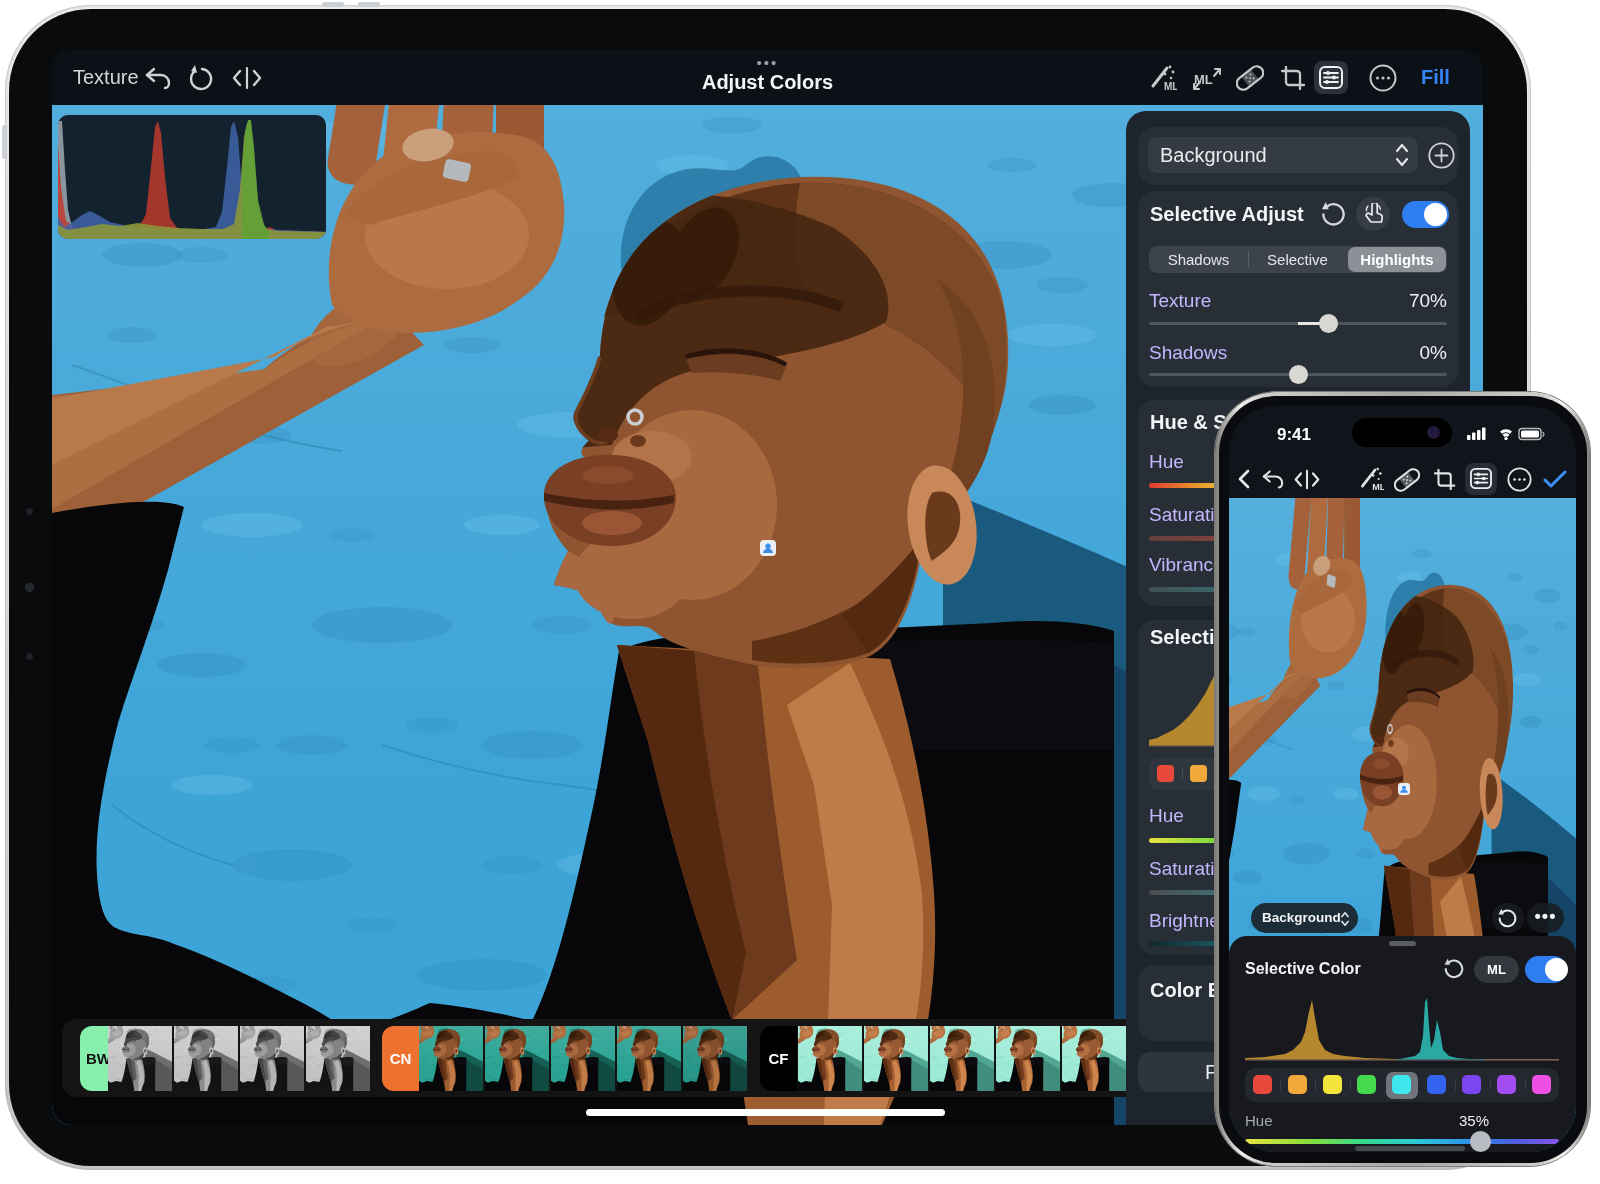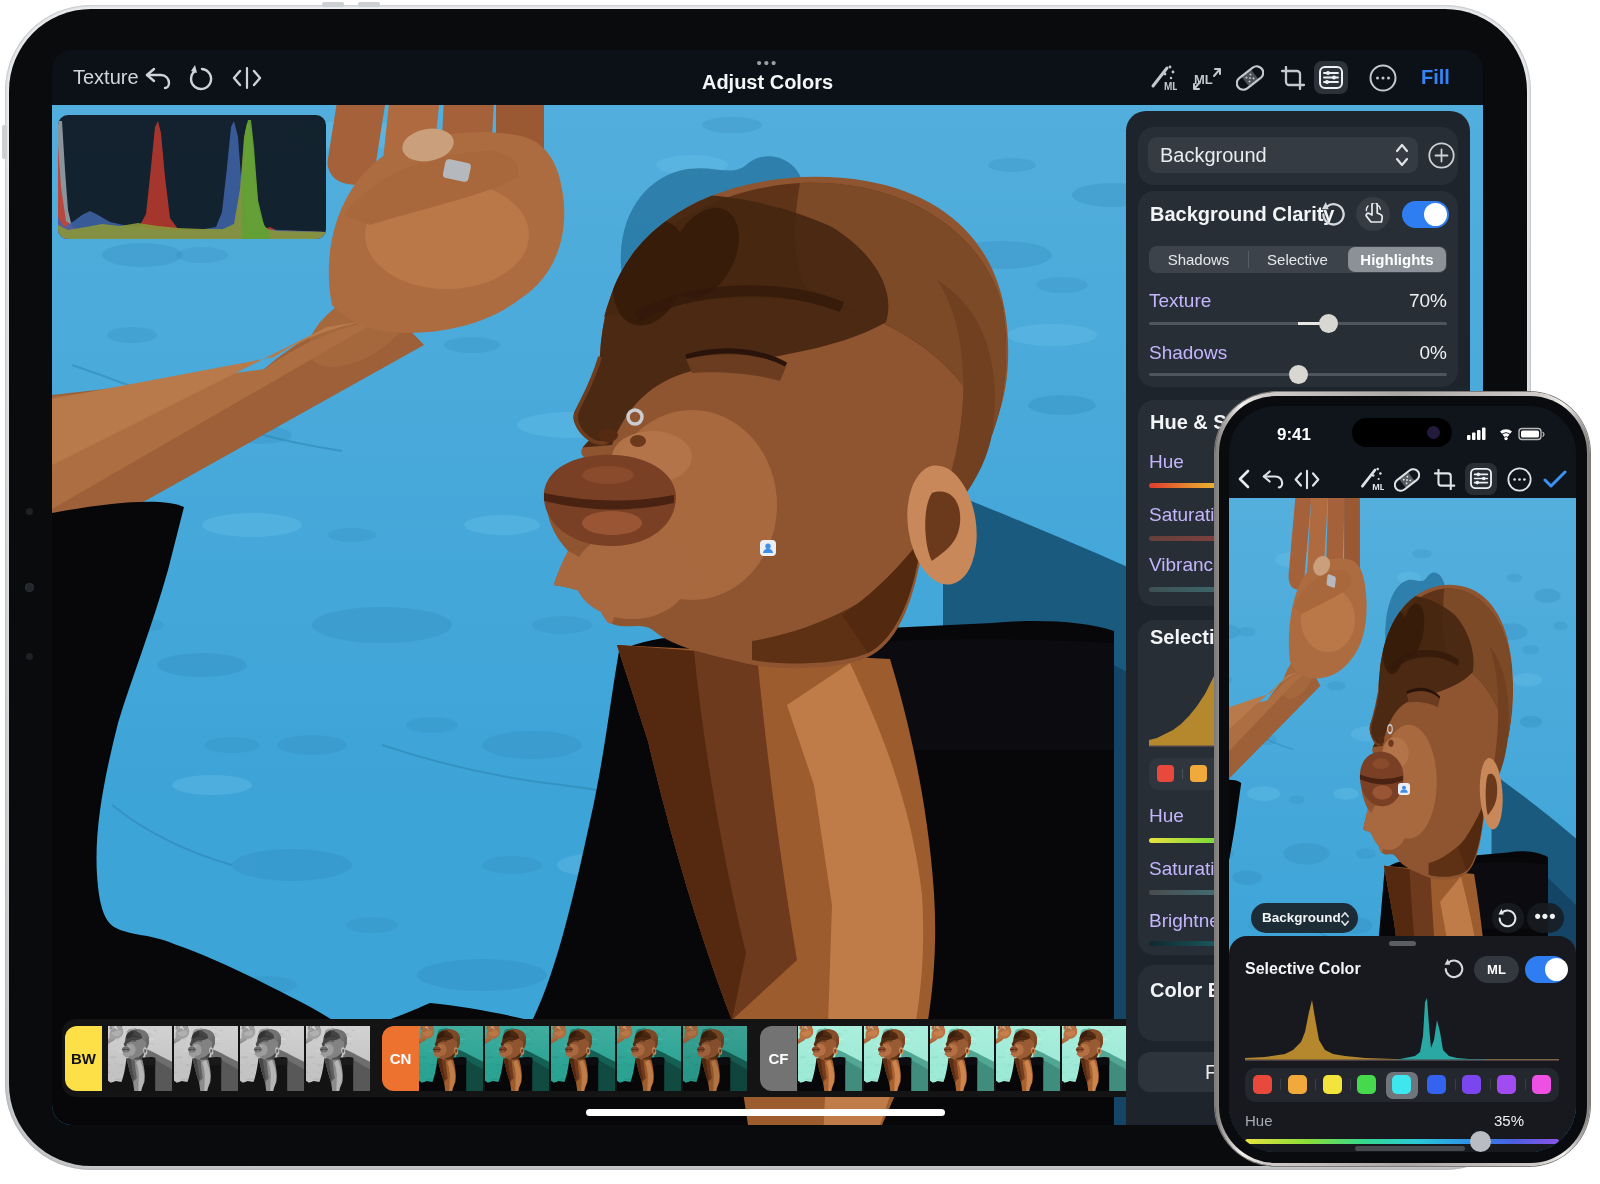--- a/index.html
+++ b/index.html
@@ -281,21 +281,21 @@
     <div style="position:absolute;left:34px;top:26px;height:36px;line-height:36px;font-size:20px;color:#e9ecee">Background</div>
     <svg style="position:absolute;left:268px;top:31px" width="16" height="26" viewBox="0 0 16 26">
           <path d="M3,9 L8,3 L13,9 M3,17 L8,23 L13,17" fill="none" stroke="#dfe3e6" stroke-width="2.2" stroke-linecap="round" stroke-linejoin="round"></path>
         </svg>
     <svg style="position:absolute;left:302px;top:31px" width="27" height="27" viewBox="0 0 27 27">
           <circle cx="13.5" cy="13.5" r="12.2" fill="none" stroke="#ccd1d5" stroke-width="1.8"></circle>
           <path d="M13.5,7.5 V19.5 M7.5,13.5 H19.5" stroke="#ccd1d5" stroke-width="1.8" stroke-linecap="round"></path>
         </svg>
 
     <div class="card" style="top:80px;height:196px"></div>
-    <div class="ttl" style="left:24px;top:92px">Background Clarity</div>
+    <div class="ttl" style="left:24px;top:92px">Selective Adjust</div>
     <svg style="position:absolute;left:194px;top:90px" width="27" height="27" viewBox="0 0 28 28">
           <g transform="translate(28,0) scale(-1,1)">
             <path d="M21,6 A10.5,10.5 0 1 0 24.5,14" fill="none" stroke="#d5d9dd" stroke-width="2.4" stroke-linecap="round"></path>
             <path d="M22,1 L19,8.5 L26,8.5 Z" fill="#d5d9dd"></path>
           </g>
         </svg>
     <div style="position:absolute;left:230px;top:86px;width:34px;height:34px;border-radius:17px;background:#353c44"></div>
     <svg style="position:absolute;left:238px;top:92px" width="19" height="22" viewBox="0 0 19 22">
           <path d="M8,2 a2.6,2.6 0 0 1 5.2,0 V10 l3.4,1.6 a3,3 0 0 1 1.6,3.2 l-.8,4.2 H7 l-4.4,-5.6 a2,2 0 0 1 2.8,-2.8 L8,12 Z" fill="none" stroke="#e8ebee" stroke-width="1.7" stroke-linejoin="round"></path>
           <path d="M4,3 q-2,2 -1.6,4.6 M13.6,2.2 q2.4,1 2.8,4" stroke="#e8ebee" stroke-width="1.4" fill="none" stroke-linecap="round"></path>
@@ -347,21 +347,21 @@
     <div style="position:absolute;left:23px;top:779px;width:298px;height:5px;border-radius:3px;background:linear-gradient(90deg,#4a4c4e,#32a0aa 60%,#2bc9d8)"></div>
     <div class="lbl" style="left:23px;top:799px">Brightness</div>
     <div style="position:absolute;left:23px;top:830px;width:298px;height:5px;border-radius:3px;background:linear-gradient(90deg,#10282e,#2a9aa4 55%,#7adee4)"></div>
 
     <div class="card" style="top:854px;height:76px"></div>
     <div class="ttl" style="left:24px;top:868px">Color Balance</div>
     <div style="position:absolute;left:12px;top:941px;width:320px;height:40px;border-radius:12px;background:#2e343b"></div>
     <div style="position:absolute;left:79px;top:950px;font-size:20px;color:#e9ecee">Fill Light</div>
   </div>
   <div id="strip">
-    <div class="swlab" style="left:3px;background:#fde047;border-radius:12px 0 0 12px;color:#111">BW</div>
+    <div class="swlab" style="left:18px;background:#86efac;border-radius:12px 0 0 12px;color:#111">BW</div>
     <div class="sw gBW" style="left:45.5px">
           <svg viewBox="250 20 1100 1040" preserveAspectRatio="none">
             <use href="#ph"></use>
           </svg>
         </div>
     <div class="sw gBW" style="left:111.5px">
           <svg viewBox="250 20 1100 1040" preserveAspectRatio="none">
             <use href="#ph"></use>
           </svg>
         </div>
@@ -394,21 +394,21 @@
     <div class="sw gCN" style="left:555px;">
           <svg viewBox="250 20 1100 1040" preserveAspectRatio="none">
             <use href="#ph"></use>
           </svg>
         </div>
     <div class="sw gCN" style="left:621px; opacity:.92;">
           <svg viewBox="250 20 1100 1040" preserveAspectRatio="none">
             <use href="#ph"></use>
           </svg>
         </div>
-    <div class="swlab" style="left:698px;background:#737373;border-radius:12px 0 0 12px;color:#fff">CF</div>
+    <div class="swlab" style="left:698px;background:#000000;border-radius:12px 0 0 12px;color:#fff">CF</div>
     <div class="sw gCF" style="left:736px">
           <svg viewBox="250 20 1100 1040" preserveAspectRatio="none">
             <use href="#ph"></use>
           </svg>
         </div>
     <div class="sw gCF" style="left:802px">
           <svg viewBox="250 20 1100 1040" preserveAspectRatio="none">
             <use href="#ph"></use>
           </svg>
         </div>
@@ -588,20 +588,20 @@
     <div style="position:absolute;left:233px;top:139px;width:19px;height:19px;border-radius:5px;background:#7b46f0"></div>
     <div style="position:absolute;left:268px;top:139px;width:19px;height:19px;border-radius:5px;background:#a14cf2"></div>
     <div style="position:absolute;left:303px;top:139px;width:19px;height:19px;border-radius:5px;background:#ef50e4"></div>
     <div style="position:absolute;left:51px;top:143px;width:1px;height:11px;background:#3a3f46"></div>
     <div style="position:absolute;left:86px;top:143px;width:1px;height:11px;background:#3a3f46"></div>
     <div style="position:absolute;left:121px;top:143px;width:1px;height:11px;background:#3a3f46"></div>
     <div style="position:absolute;left:226px;top:143px;width:1px;height:11px;background:#3a3f46"></div>
     <div style="position:absolute;left:261px;top:143px;width:1px;height:11px;background:#3a3f46"></div>
     <div style="position:absolute;left:296px;top:143px;width:1px;height:11px;background:#3a3f46"></div>
     <div style="position:absolute;left:16px;top:176px;font-size:15px;color:#a6abb1">Hue</div>
-    <div style="position:absolute;left:230px;top:176px;width:100px;text-align:center;font-size:15px;color:#eef1f3">35%</div>
+    <div style="position:absolute;left:230px;top:176px;width:100px;text-align:left;font-size:15px;color:#eef1f3">35%</div>
     <div style="position:absolute;left:16px;top:203px;width:314px;height:5px;border-radius:3px;background:linear-gradient(90deg,#e8e23f,#8ade3a 20%,#35d98e 38%,#2bc9d8 55%,#2e8fe8 72%,#4a5fe0 85%,#8a55e8)"></div>
     <div style="position:absolute;left:241px;top:195px;width:21px;height:21px;border-radius:11px;background:#b9bcc2"></div>
     <div style="position:absolute;left:126px;top:210px;width:110px;height:5px;border-radius:3px;background:#46494e"></div>
   </div>
 </div>
 
 </div>
 
 </body></html>

